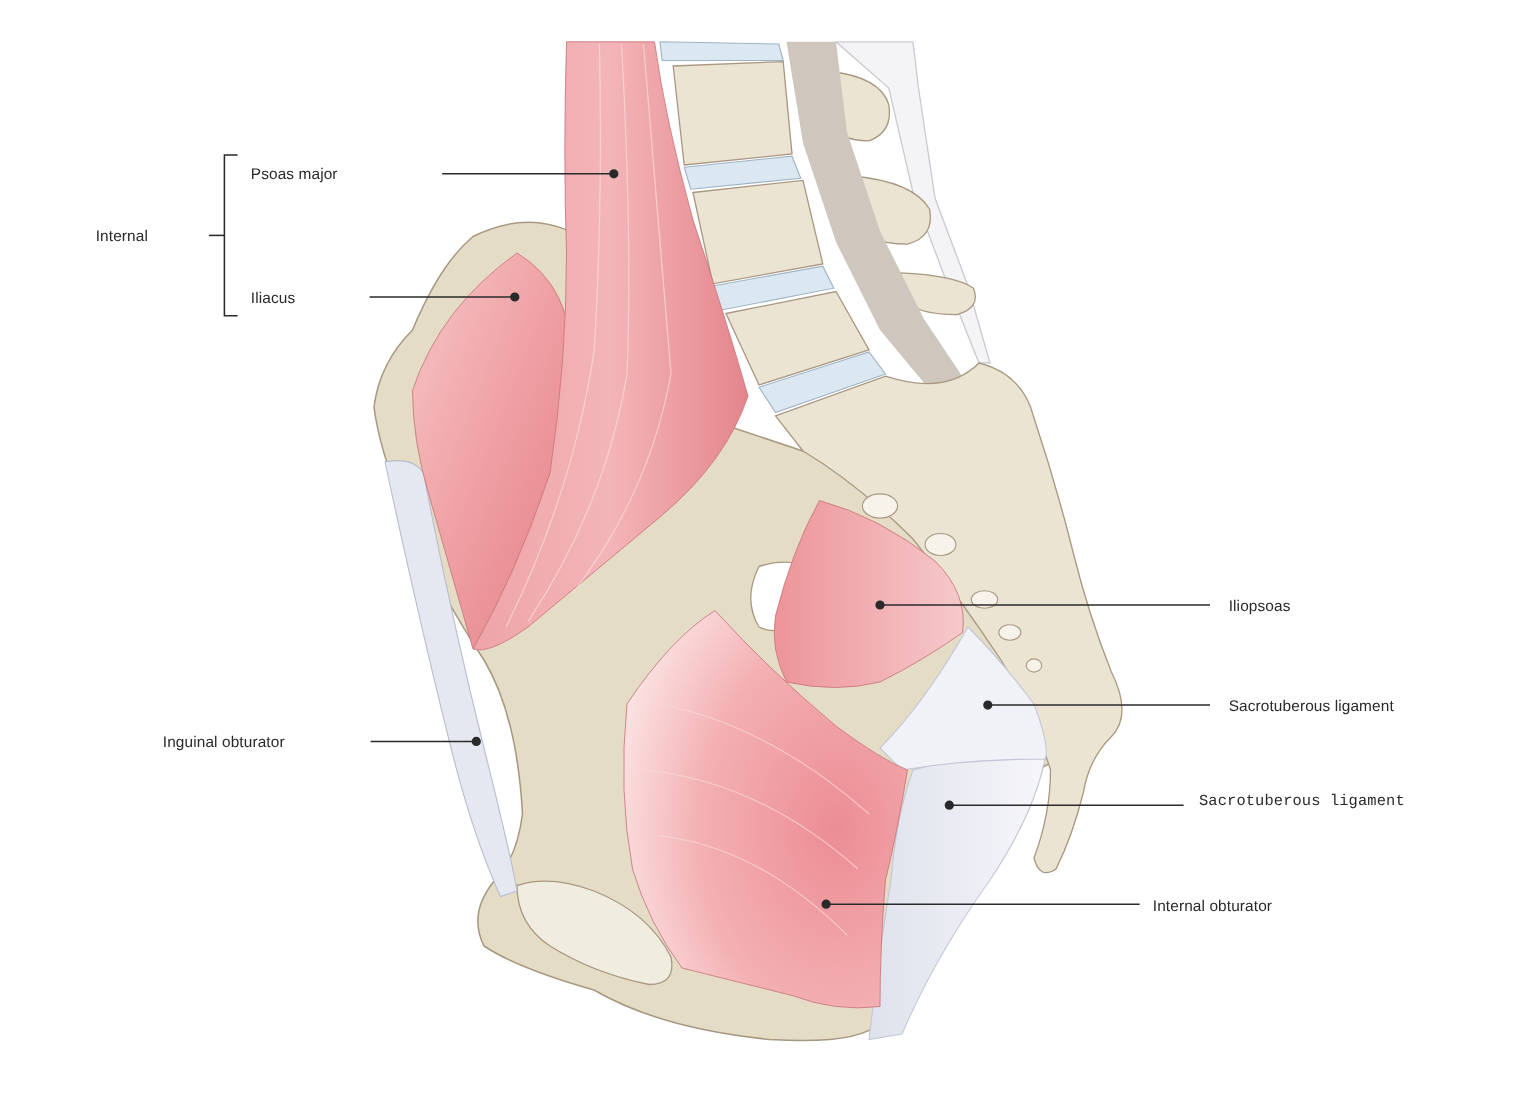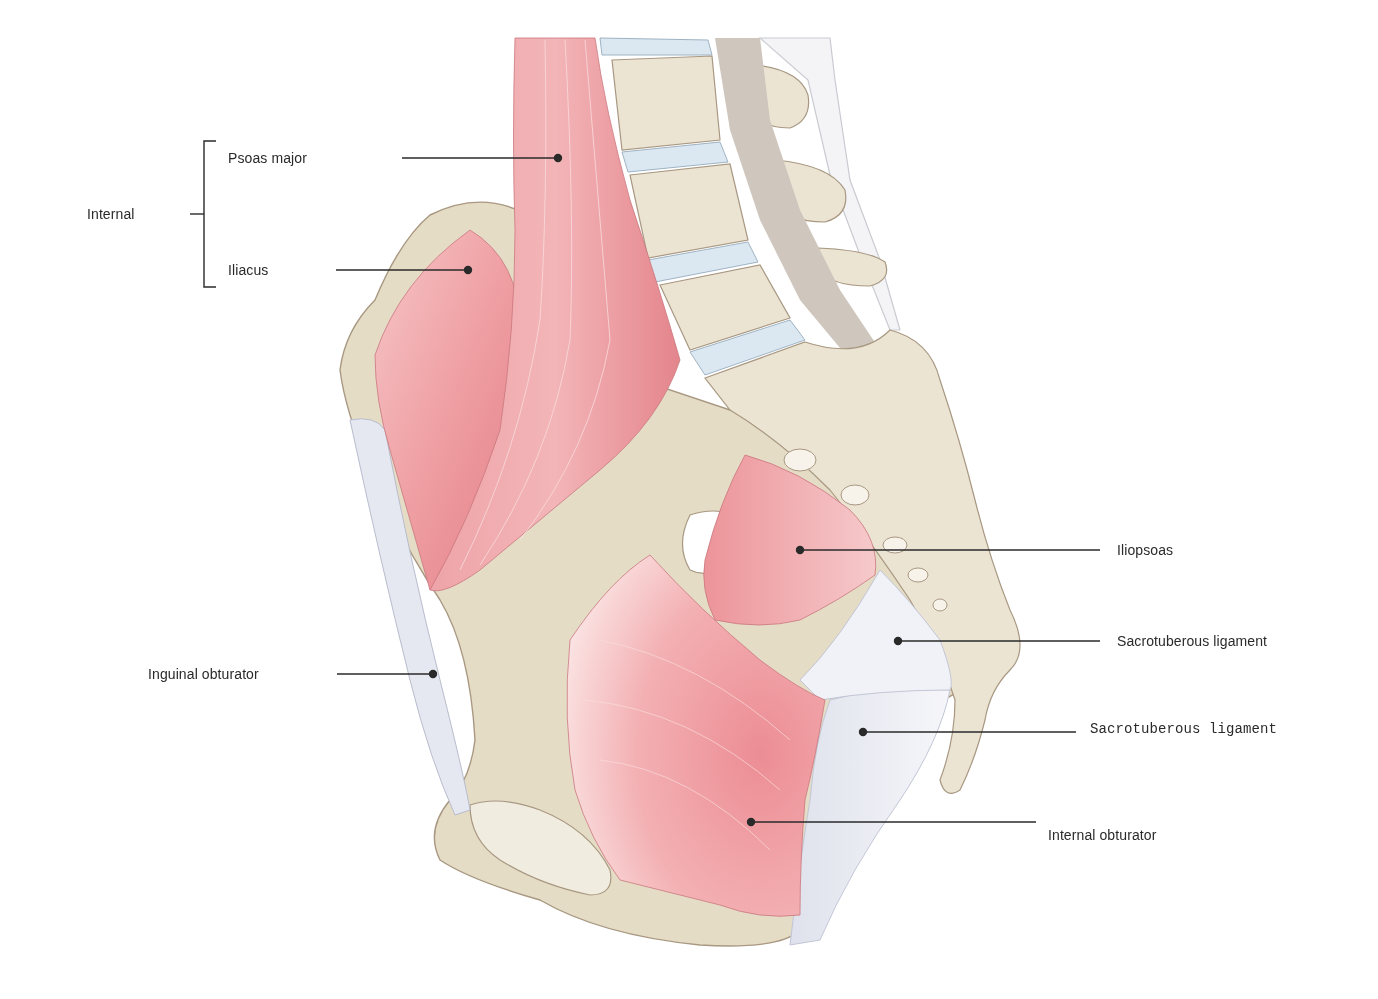--- a/index.html
+++ b/index.html
@@ -130,14 +130,14 @@
     </g>
   </svg>
 
   <div class="label" style="left:87px; top:202px;">Internal</div>
   <div class="label" style="left:228px; top:146px;">Psoas major</div>
   <div class="label" style="left:228px; top:258px;">Iliacus</div>
   <div class="label" style="left:148px; top:662px;">Inguinal obturator</div>
   <div class="label" style="left:1117px; top:538px;">Iliopsoas</div>
   <div class="label" style="left:1117px; top:629px;">Sacrotuberous ligament</div>
   <div class="label" style="left:1090px; top:717px;font-family:Liberation Mono, monospace;">Sacrotuberous ligament</div>
-  <div class="label" style="left:1048px; top:811px;margin-top:12px;">Internal obturator</div>
+  <div class="label" style="left:1048px; top:811px;">Internal obturator</div>
 </div>
 
 </body></html>

